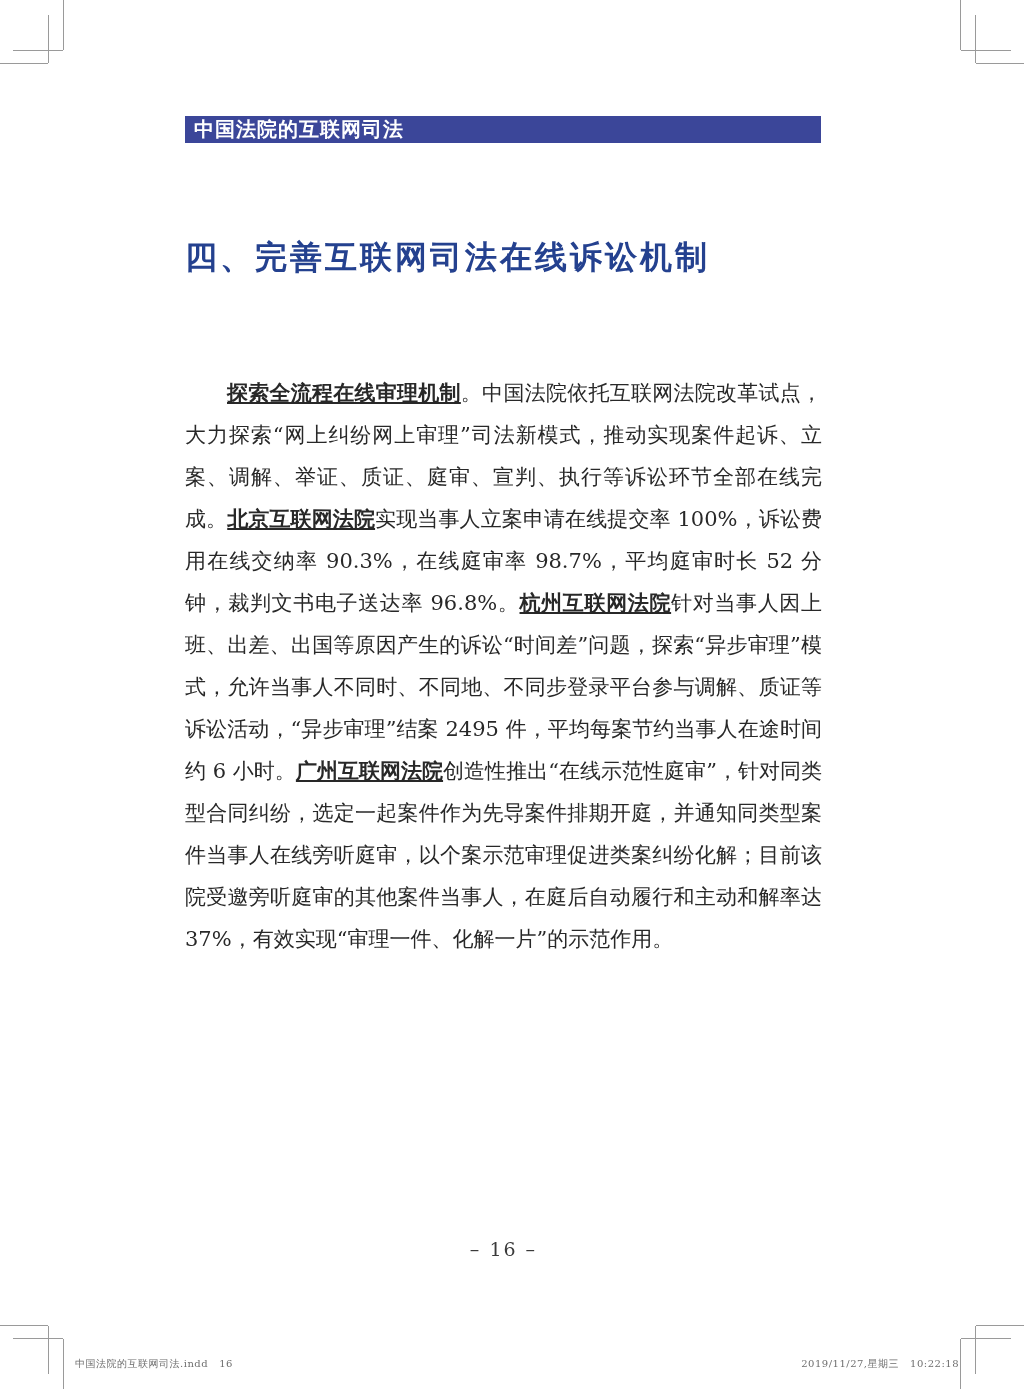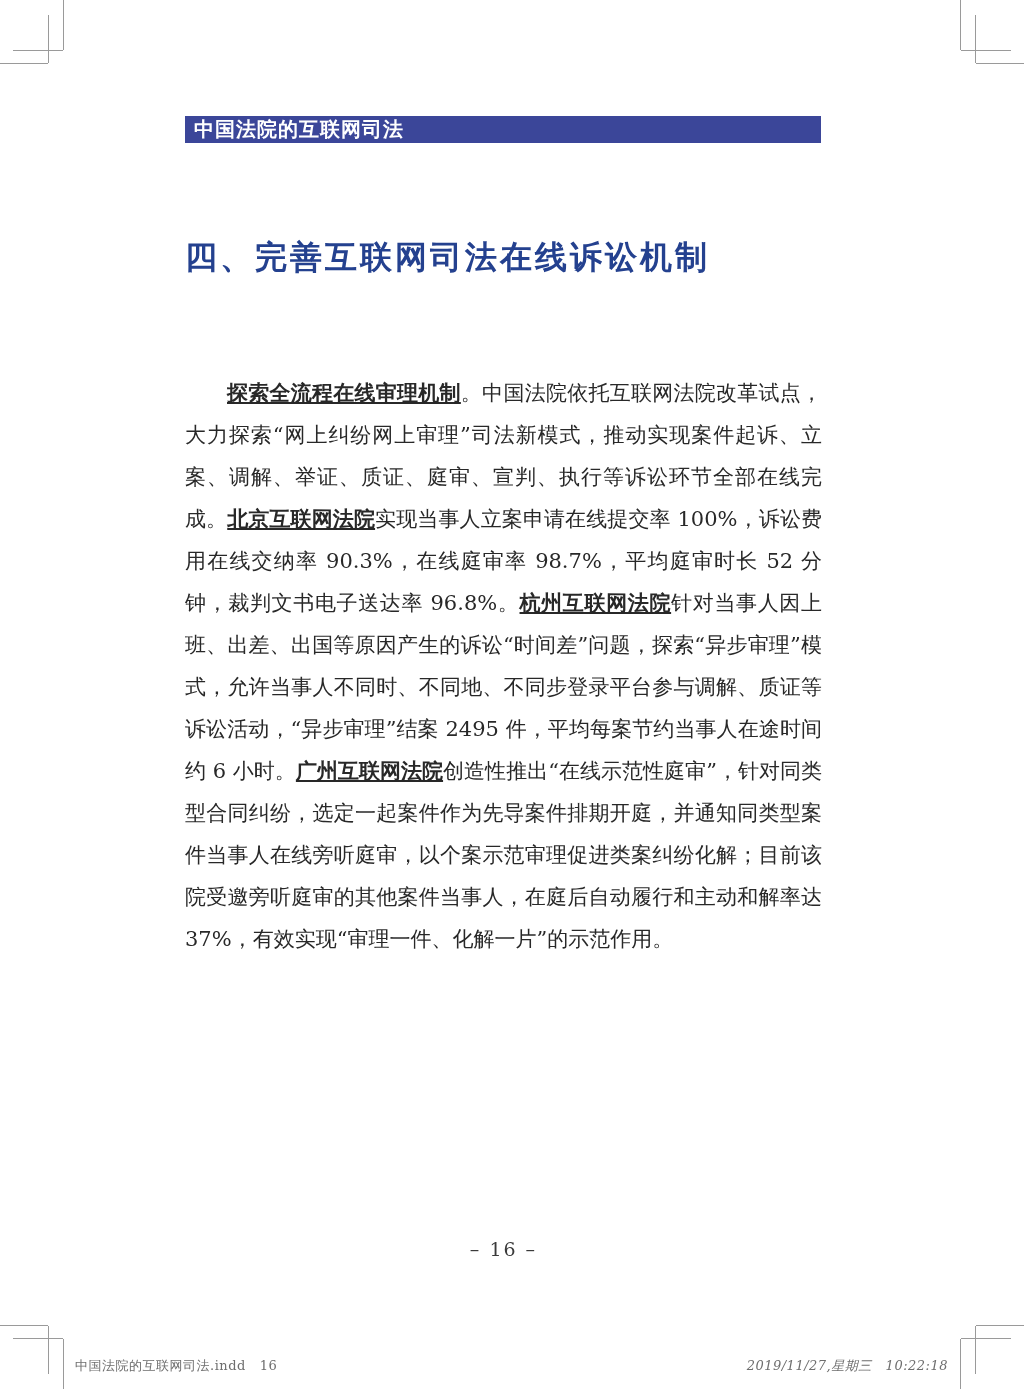--- a/index.html
+++ b/index.html
@@ -61,28 +61,28 @@
     width: 637px;
     text-align: center;
     font-size: 19px;
     letter-spacing: 2px;
     color: #3a3a3a;
   }
 
   .slug {
     position: absolute;
     top: 1357px;
-    font-size: 13px;
+    font-size: 10px;
     color: #6e6e6e;
     letter-spacing: 0.5px;
     white-space: pre;
     font-family: "DejaVu Serif", "Liberation Serif", serif;
   }
   .slug-left { left: 75px; }
-  .slug-right { right: 76px; text-align: center; font-style: italic; }
+  .slug-right { right: 65px; text-align: center; }
 </style>
 </head>
 <body>
 
 <div class="page">
 
   <svg class="cropmarks" width="1024" height="1389" viewBox="0 0 1024 1389">
 
     <line x1="63.5" y1="0" x2="63.5" y2="50"></line>
     <line x1="13" y1="50.5" x2="63" y2="50.5"></line>

